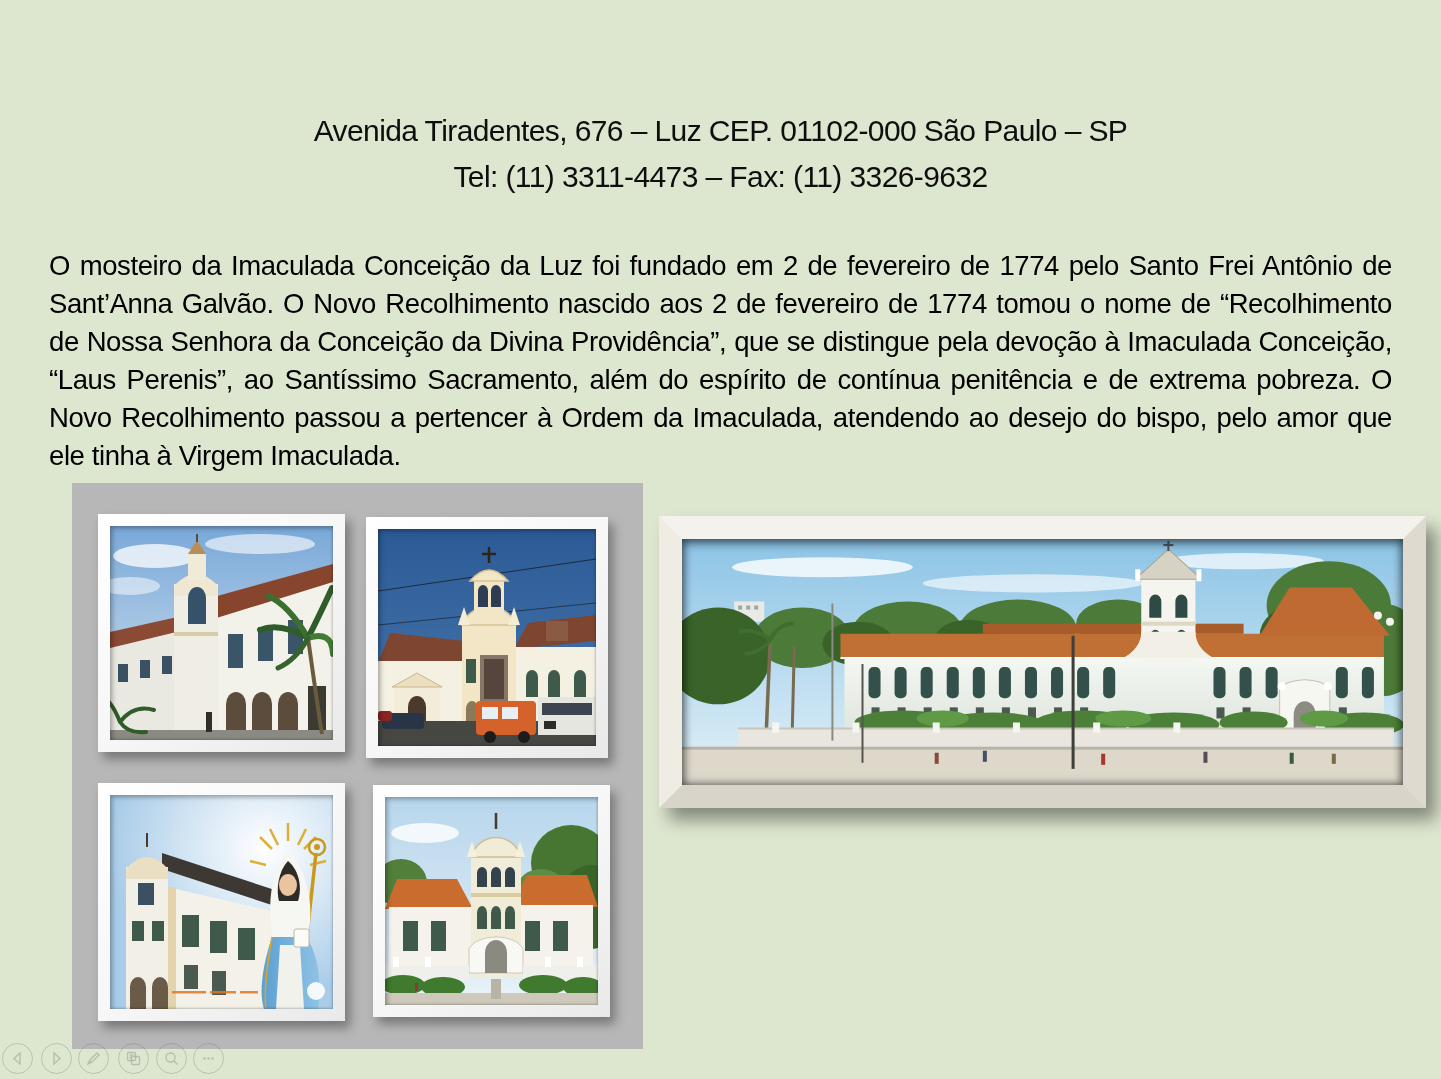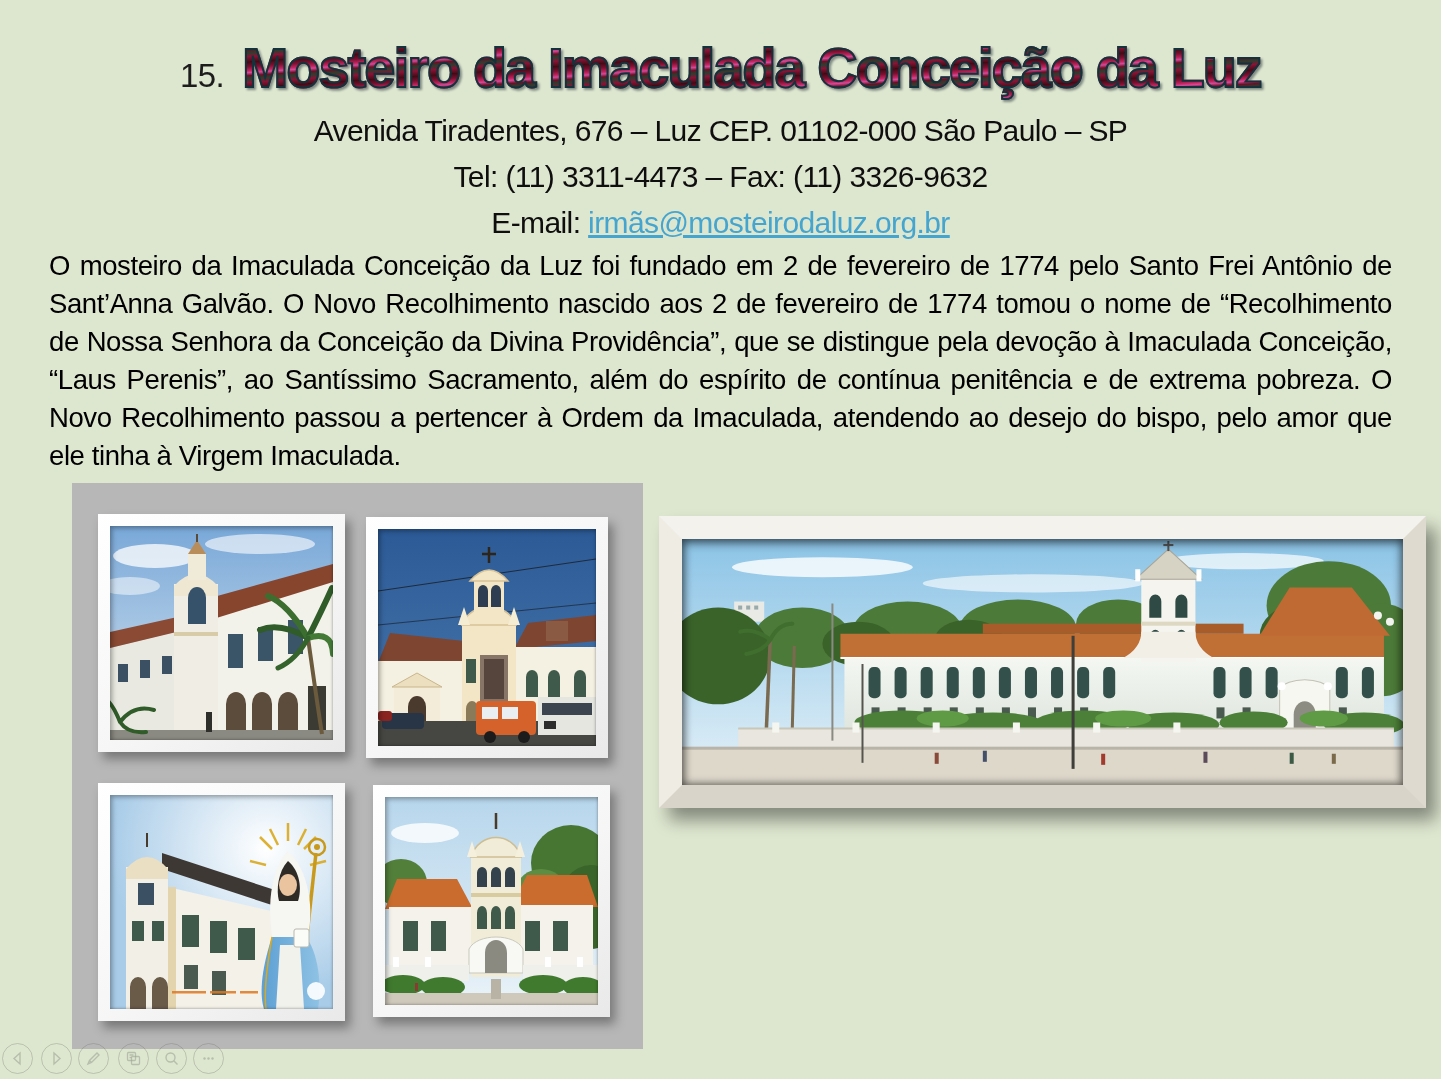--- a/index.html
+++ b/index.html
@@ -88,29 +88,24 @@
     color:rgba(105,112,100,.6);opacity:.55;
     display:flex;align-items:center;justify-content:center;
   }
   .nav-btn svg{width:17px;height:17px;display:block;}
 </style>
 </head>
 <body>
 
 <div class="slide">
 
-  <div class="title-row">
-    <span class="slide-number">15.</span>
-    <span class="slide-title">Mosteiro da Imaculada Conceição da Luz</span>
-  </div>
 
   <div class="contact">
     <div>Avenida Tiradentes, 676 – Luz CEP. 01102-000 São Paulo – SP</div>
     <div>Tel: (11) 3311-4473 – Fax: (11) 3326-9632</div>
-    <div><span>E-mail: </span><a class="email-link">irmãs@mosteirodaluz.org.br</a></div>
   </div>
 
   <div class="body-text">O mosteiro da Imaculada Conceição da Luz foi fundado em 2 de fevereiro de 1774 pelo Santo Frei Antônio de Sant’Anna Galvão. O Novo Recolhimento nascido aos 2 de fevereiro de 1774 tomou o nome de “Recolhimento de Nossa Senhora da Conceição da Divina Providência”, que se distingue pela devoção à Imaculada Conceição, “Laus Perenis”, ao Santíssimo Sacramento, além do espírito de contínua penitência e de extrema pobreza. O Novo Recolhimento passou a pertencer à Ordem da Imaculada, atendendo ao desejo do bispo, pelo amor que ele tinha à Virgem Imaculada.</div>
 
   <div class="collage-panel">
 
     <div class="photo-frame frame-1">
       <div class="photo">
         <svg viewBox="0 0 223 214" preserveAspectRatio="none">
           <defs>

